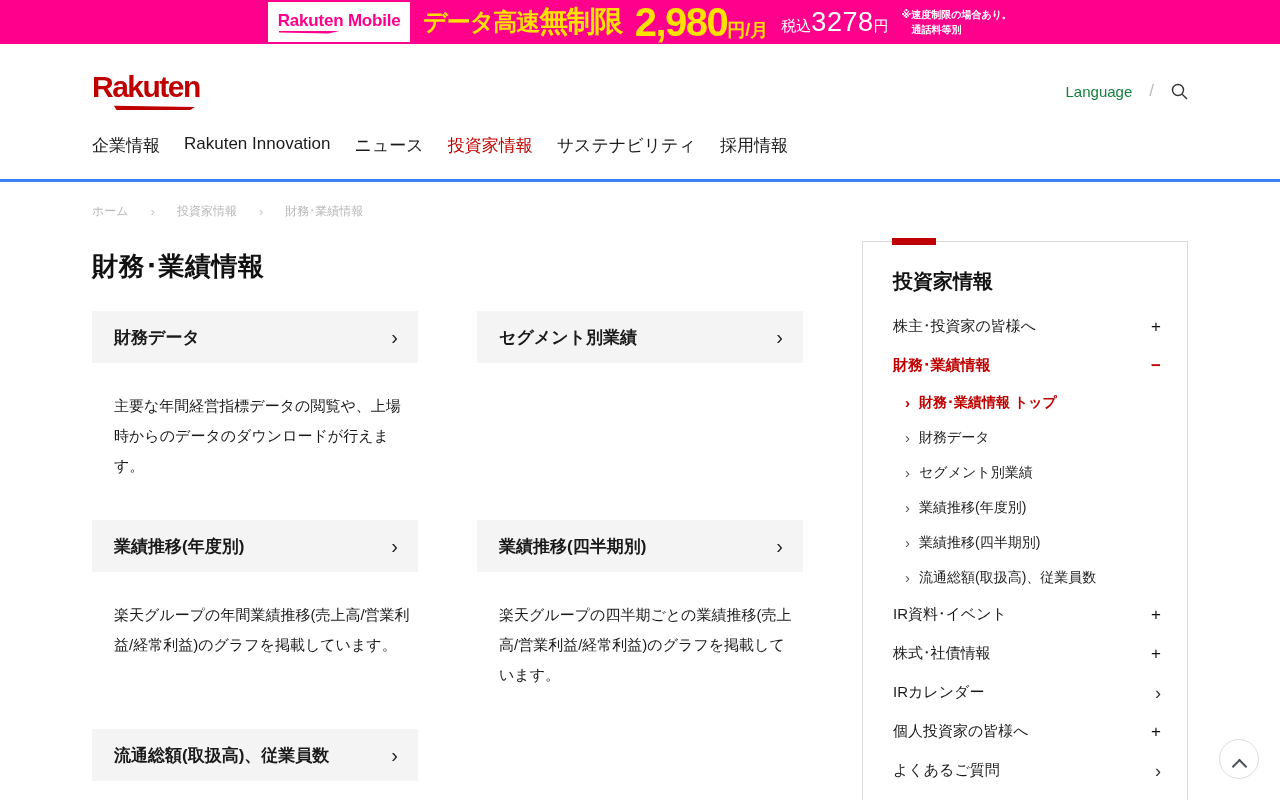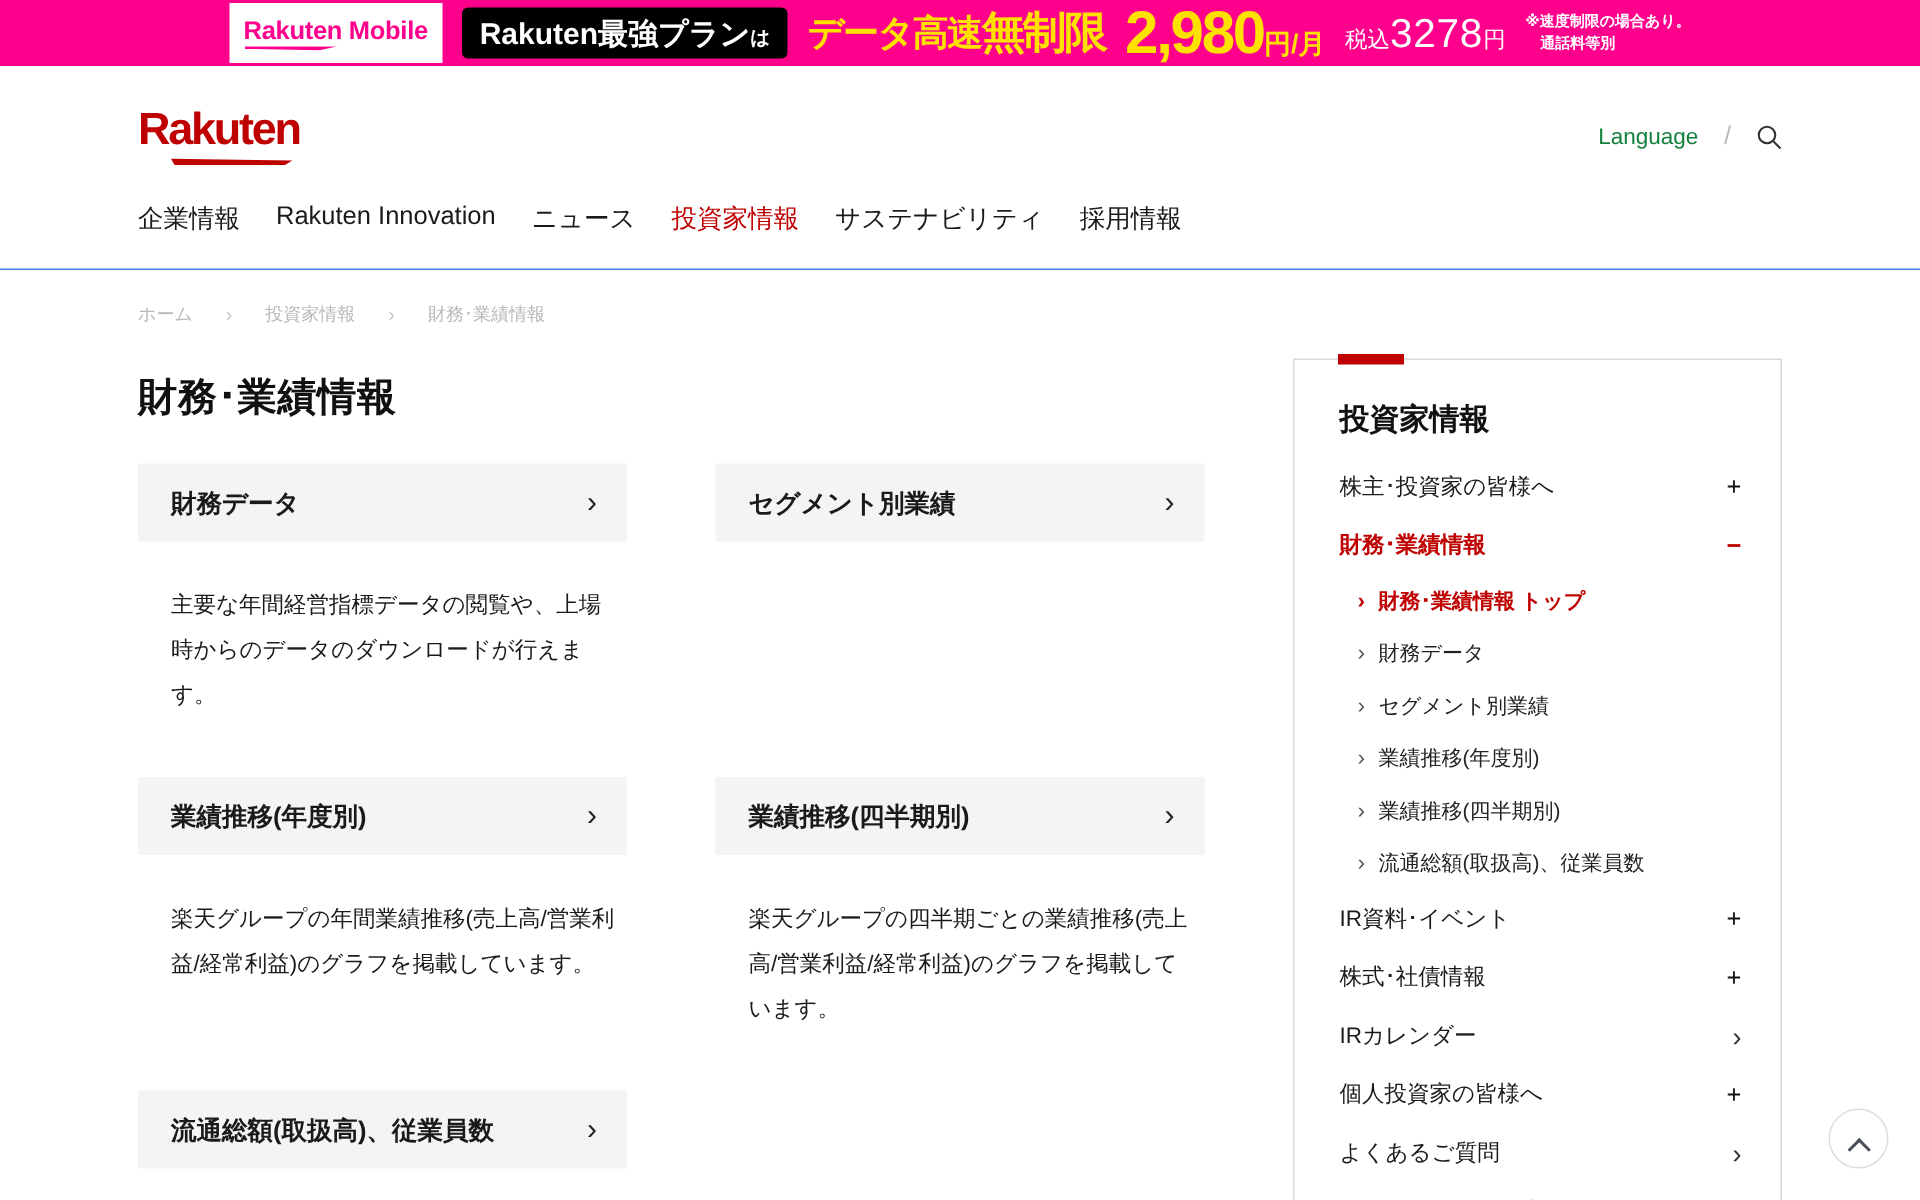--- a/index.html
+++ b/index.html
@@ -26,21 +26,21 @@
   .bn-price { display:flex; align-items:baseline; color:#ffe100; white-space:nowrap; }
   .bn-amount { font-size:40px; font-weight:800; letter-spacing:-1.5px; line-height:1; }
   .bn-unit { font-size:18px; font-weight:800; }
   .bn-tax { color:#fff; display:flex; align-items:baseline; white-space:nowrap; }
   .tax-pre,.tax-suf { font-size:15px; }
   .tax-amt { font-size:27px; letter-spacing:0.5px; line-height:1; }
   .bn-note { color:#fff; font-size:10px; line-height:1.5; font-weight:700; white-space:nowrap; }
   .bn-note .l2 { padding-left:10px; }
 
   
-  .site-header { padding:0 92px; border-bottom:1px solid #3b82f6; background:#fff; }
+  .site-header { padding:0 92px; border-bottom:3px solid #3b82f6; background:#fff; }
   .header-top { display:flex; justify-content:space-between; align-items:center; padding-top:28px; }
   .r-logo { position:relative; color:#bf0000; font-weight:800; font-size:30px; letter-spacing:-1.5px; line-height:1; padding-bottom:8px; cursor:pointer; }
   .r-logo i { position:absolute; left:22px; right:5px; bottom:0; height:5px; background:#bf0000;
               clip-path:polygon(0 15%,100% 40%,94% 100%,3% 100%); }
   .hdr-right { display:flex; align-items:center; gap:17px; }
   .lang { font-size:15px; color:#15803d; cursor:pointer; }
   .hdr-slash { color:#b9b9b9; font-size:17px; }
   .search-btn { background:none; border:none; padding:0; cursor:pointer; display:flex; align-items:center; }
   .main-nav { display:flex; gap:24px; margin-top:24px; padding-bottom:22px; font-size:17px; color:#1a1a1a; }
   .main-nav .nav-item { cursor:pointer; white-space:nowrap; }
@@ -84,24 +84,20 @@
                   transform:rotate(45deg); margin:14px auto 0; }
 </style>
 </head>
 <body>
 
 <div class="banner">
   <div class="banner-inner">
     <div class="rm-box">
       <span class="rm-logo"><span>Rakuten Mobile</span><i></i></span>
     </div>
-    <div class="plan-box">
-      <span class="plan-main">Rakuten最強プラン</span>
-      <span class="plan-sub">は</span>
-    </div>
     <div class="bn-head">
       <span class="bn-lead">データ高速</span>
       <span class="bn-strong">無制限</span>
     </div>
     <div class="bn-price">
       <span class="bn-amount">2,980</span>
       <span class="bn-unit">円/月</span>
     </div>
     <div class="bn-tax">
       <span class="tax-pre">税込</span>

